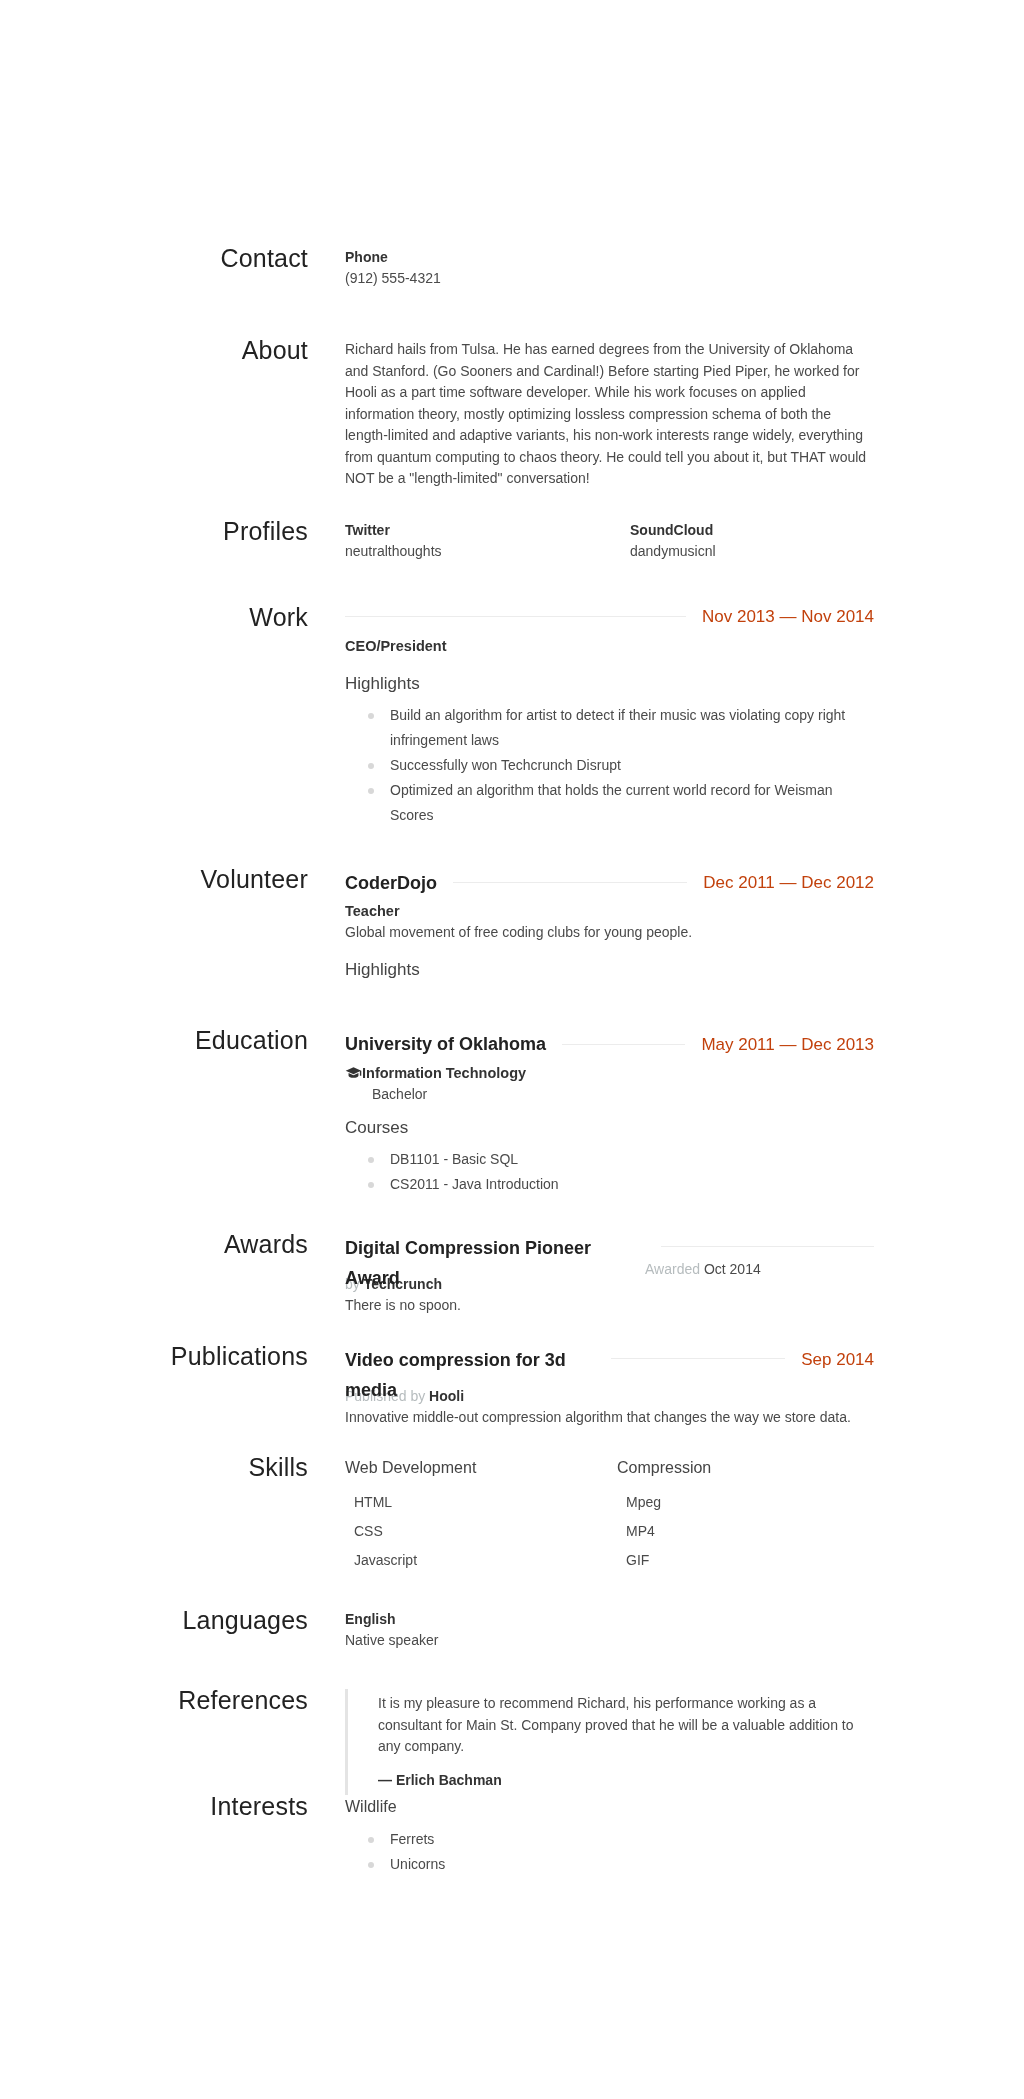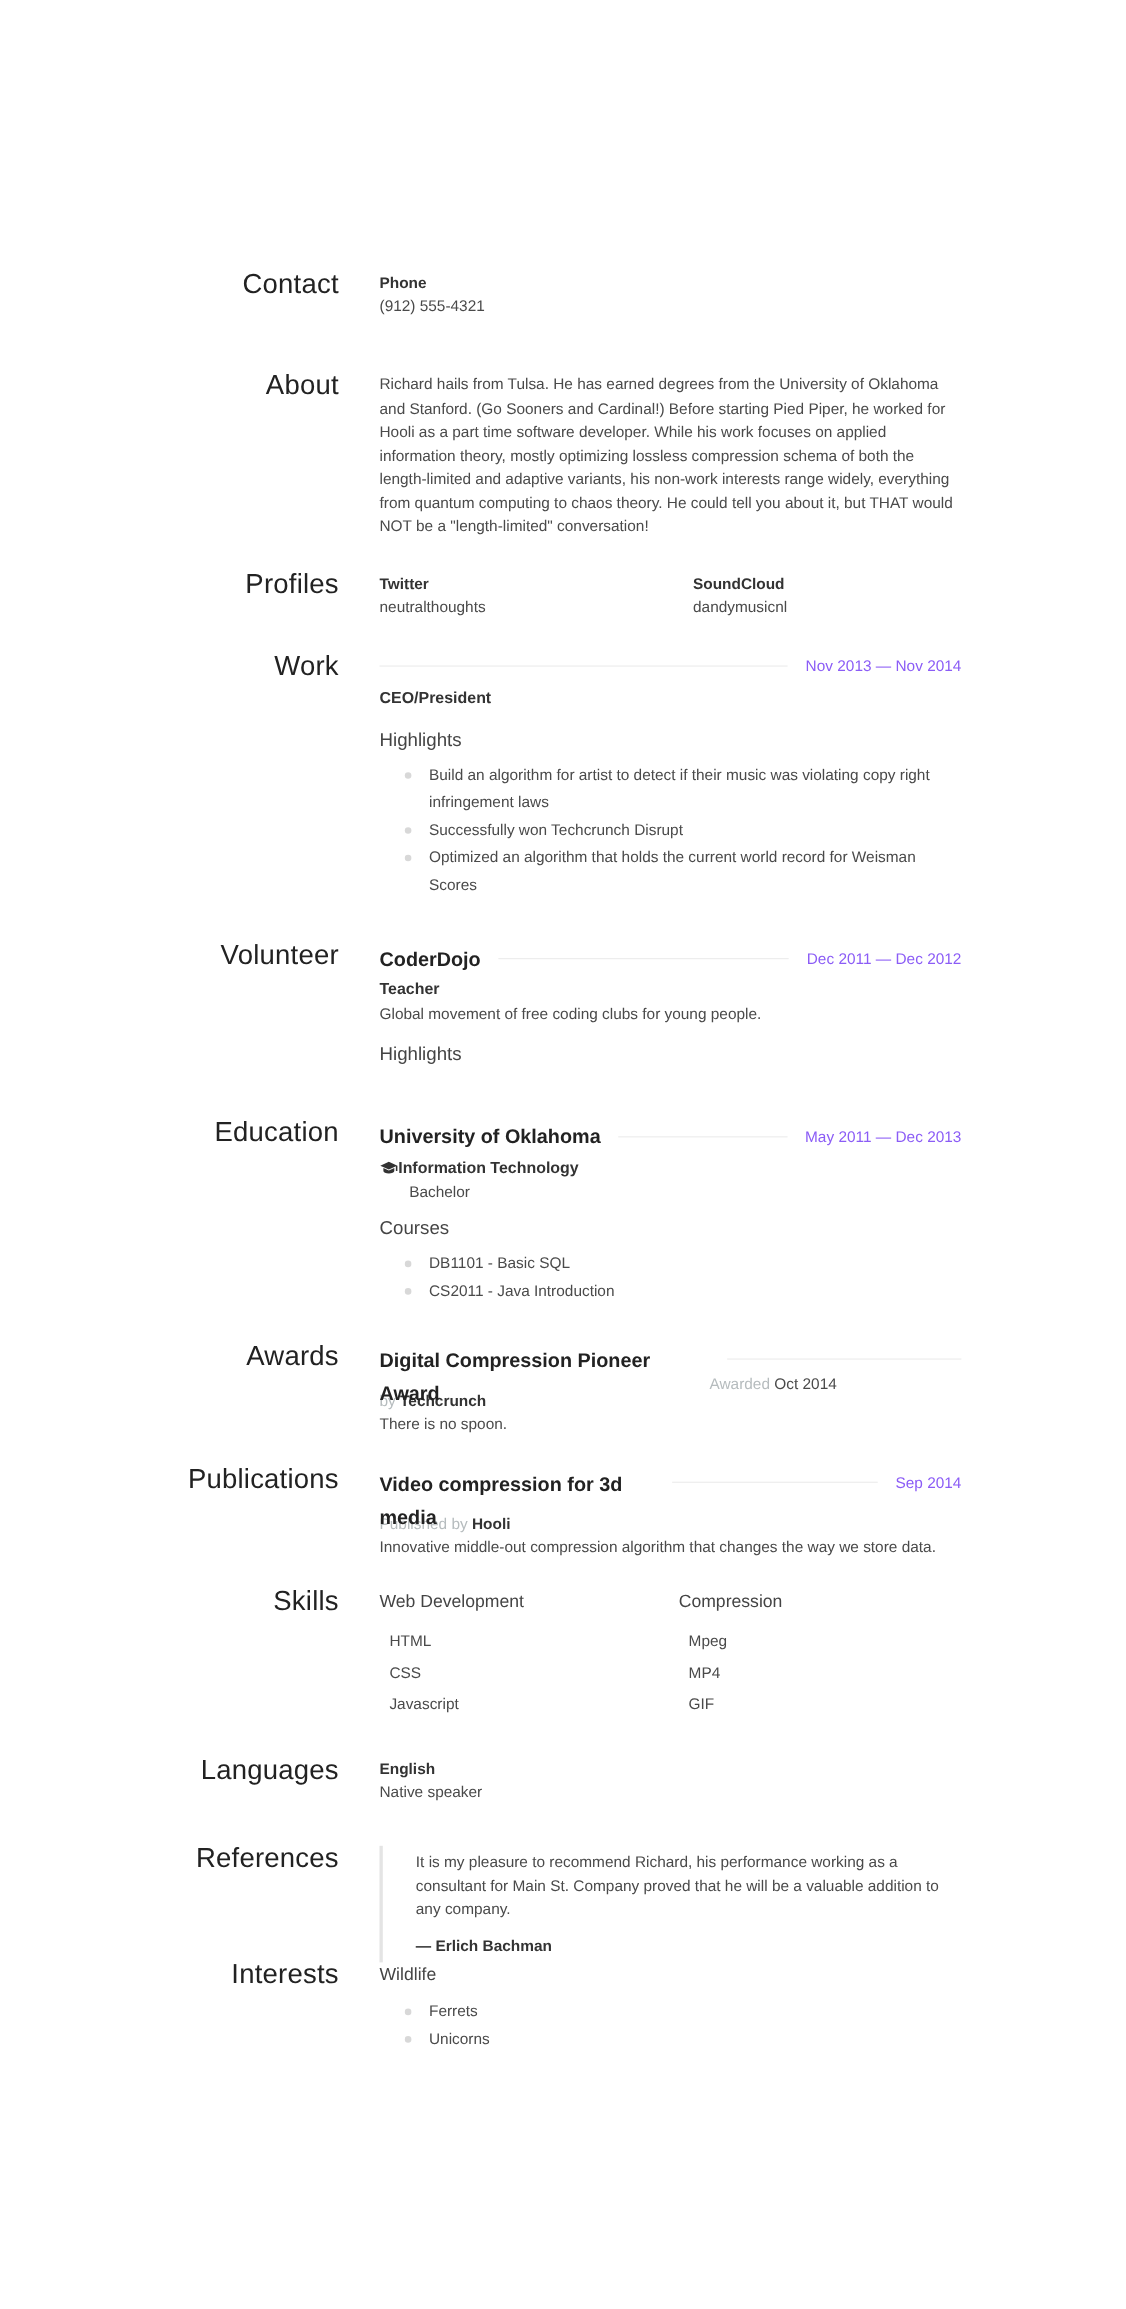--- a/index.html
+++ b/index.html
@@ -14,21 +14,21 @@
   .lbl { font-weight:700; font-size:14px; color:#333; line-height:21px; }
   .val { font-size:14px; color:#4a4a4a; line-height:21px; }
 
   p.body { font-size:14px; color:#4a4a4a; line-height:21.5px; margin:0; }
 
   
   .entry-header { display:flex; align-items:center; }
   .entry-header h3 { margin:0; font-size:18px; font-weight:700; color:#222; line-height:30px; white-space:nowrap; }
   .rule { flex:1; border-top:1px solid #ececec; margin:0 16px; height:0; }
   .rule.from-left { margin-left:0; }
-  .edate { font-size:14px; color:#8b5cf6; white-space:nowrap; line-height:21px;text-align:center; }
+  .edate { font-size:17px; color:#c2410c; white-space:nowrap; line-height:21px;text-align:center; }
 
   .position { font-size:14.5px; font-weight:700; color:#333; margin:9px 0 0 0; line-height:21px; }
   .summary { margin-top:12px; }
   h4.sub { font-size:17px; font-weight:400; color:#444; margin:14px 0 6px 0; line-height:26px; }
 
   ul.dotted { list-style:none; margin:0; padding:0; }
   ul.dotted li { position:relative; padding-left:45px; font-size:14px; color:#4a4a4a; line-height:25px; }
   .dot { position:absolute; left:23px; top:10px; width:6px; height:6px; border-radius:50%; background:#d8d8d8; }
 
   
@@ -57,21 +57,21 @@
   .skill-name { font-size:16px; font-weight:400; color:#444; line-height:24px; margin:0; }
   ul.plain { list-style:none; margin:12px 0 0 0; padding:0; }
   ul.plain li { padding-left:9px; font-size:14px; color:#4a4a4a; line-height:21px; margin-bottom:8px; }
 
   .interest-name { font-size:16px; font-weight:400; color:#444; line-height:24px; margin:0 0 8px 0; }
 
   blockquote.refq { margin:0; border-left:3px solid #e4e4e4; padding:4px 0 4px 30px; }
   .ref-name { margin-top:12px; font-size:14px; font-weight:700; color:#333; line-height:21px; }
 
   
-  .mb-contact{margin-bottom:50px} .mb-about{margin-bottom:30px} .mb-profiles{margin-bottom:33px}
+  .mb-contact{margin-bottom:50px} .mb-about{margin-bottom:30px} .mb-profiles{margin-bottom:44px}
   .mb-work{margin-bottom:40px} .mb-volunteer{margin-bottom:40px} .mb-education{margin-bottom:36px}
   .mb-awards{margin-bottom:28px} .mb-publications{margin-bottom:28px} .mb-skills{margin-bottom:30px}
   .mb-languages{margin-bottom:38px} .mb-interests{margin-bottom:44px}
 </style>
 </head>
 <body>
 
 <div class="page">
 
   <section class="row mb-contact">

